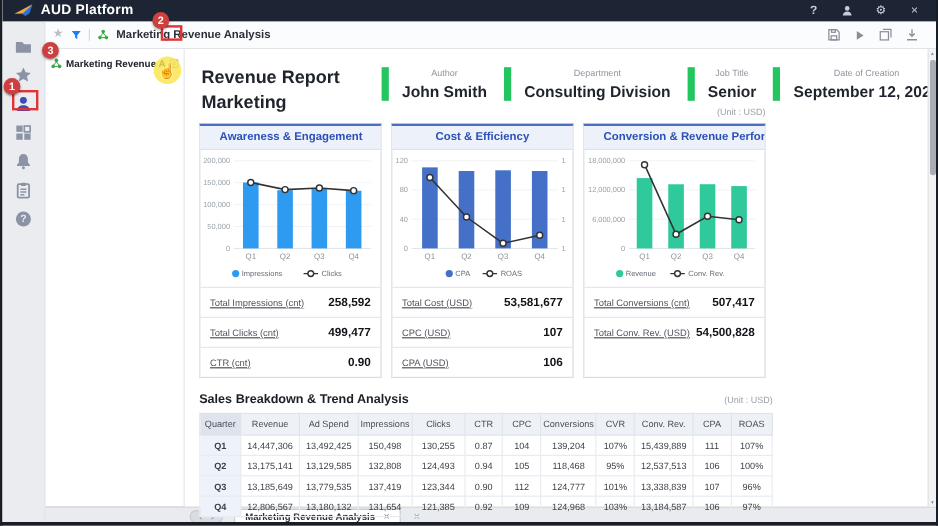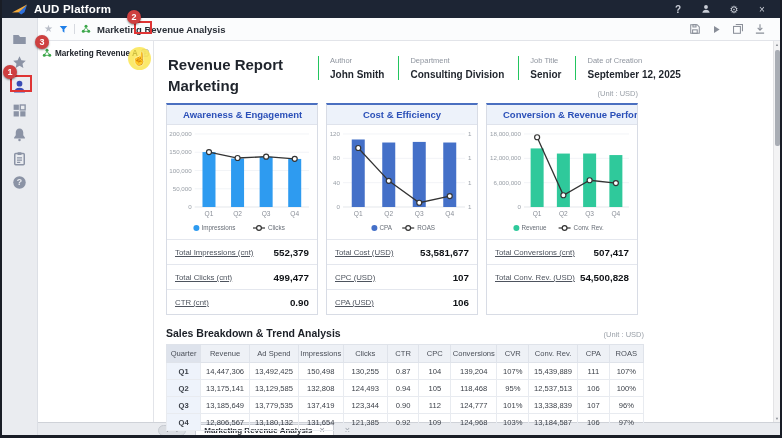--- a/index.html
+++ b/index.html
@@ -2,21 +2,21 @@
 <html><head>
 <meta charset="utf-8">
 <style>
   * { margin:0; padding:0; box-sizing:border-box; }
   body { background:#555; font-family:"Liberation Sans", sans-serif; }
   .screen { position:relative; width:782px; height:438px; background:#fff; overflow:hidden;
             border-left:2px solid #191d26; border-right:2px solid #191d26; border-bottom:3px solid #191d26; }
 
   
   .topbar { height:18px; background:#1d2534; display:flex; align-items:center; justify-content:space-between; padding:0 12px 0 10px; }
-  .brand { display:flex; align-items:center; gap:6px; }
+  .brand { display:flex; gap:6px; }
   .brand-text { color:#fff; font-size:11.5px; font-weight:bold; letter-spacing:.2px; }
   .topbar-icons { display:flex; align-items:center; gap:16px; color:#c9cdd6; font-size:10px; }
   .topbar-icons .ticon { display:flex; align-items:center; justify-content:center; width:12px; height:12px; cursor:default; }
 
   
   .body-row { display:flex; height:420px; }
   .sidebar { width:36px; background:#eaecf0; border-right:1px solid #dcdfe5; padding-top:8px; }
   .side-icon { width:100%; height:24px; display:flex; align-items:center; justify-content:center; }
   .right-wrap { flex:1; display:flex; flex-direction:column; min-width:0; }
 
@@ -39,23 +39,23 @@
   .tree-item { display:flex; align-items:center; gap:3px; padding:3px 4px; }
   .tree-label { font-size:8.2px; font-weight:bold; color:#20242b; white-space:nowrap; overflow:hidden; }
   .memo-ic { flex:none; line-height:0; }
 
   .content { flex:1; position:relative; background:#fff; min-width:0; }
 
   
   .report-head { display:flex; padding:13px 0 0 14px; }
   .report-title { width:150px; flex:none; font-size:15px; font-weight:bold; color:#1f242c; line-height:21px; }
   .meta-row { display:flex; align-items:flex-start; padding-top:2px; }
-  .meta-item { border-left:1px solid #22c55e; padding:0 14px 0 11px; }
+  .meta-item { border-left:6px solid #22c55e; padding:0 14px 0 11px;text-align:center; }
   .meta-label { font-size:7.5px; color:#8f959f; }
-  .meta-value { font-size:10px; font-weight:bold; color:#1f242c; margin-top:4px; white-space:nowrap; }
+  .meta-value { font-size:13px; font-weight:bold; color:#1f242c; margin-top:4px; white-space:nowrap; }
 
   .unit-top { position:absolute; left:12px; top:48px; width:472px; text-align:right; font-size:7.5px; color:#9aa0a8; }
 
   
   .panels-row { position:absolute; left:12px; top:62px; width:472px; display:flex; gap:8px; }
   .panel { flex:1; min-width:0; border:1px solid #d8dce5; border-top:2px solid #4a6fc0; background:#fff; }
   .panel-header { background:#edf2fa; border-bottom:1px solid #dfe3ec; text-align:center; padding:4px 16px; color:#2b50b8; font-size:9.5px; font-weight:bold; white-space:nowrap; overflow:hidden; }
   .chart-wrap { width:100%; line-height:0; }
   .stat-row { display:flex; justify-content:space-between; align-items:center; padding:6.5px 8px; border-top:1px solid #e4e7ee; }
   .stat-label { font-size:7.8px; color:#4e545e; white-space:nowrap;text-decoration:underline; }
@@ -302,21 +302,21 @@
                     <circle cx="99.1375" cy="31.703000000000003" r="2.5" fill="#fff" stroke="#333333" stroke-width="1.2"></circle>
                     <circle cx="127.7125" cy="33.8565" r="2.5" fill="#fff" stroke="#333333" stroke-width="1.2"></circle>
                     <circle cx="29.4" cy="103" r="3" fill="#2e9bf0"></circle>
                     <text x="34.4" y="105" font-size="6.3" fill="#666c75" font-family="Liberation Sans, sans-serif">Impressions</text>
                     <line x1="86" x2="98" y1="103" y2="103" stroke="#333333" stroke-width="1.2"></line>
                     <circle cx="92" cy="103" r="2.4" fill="#fff" stroke="#333333" stroke-width="1.2"></circle>
                     <text x="101" y="105" font-size="6.3" fill="#666c75" font-family="Liberation Sans, sans-serif">Clicks</text>
                   </svg></div>
                 <div class="stat-row">
                   <span class="stat-label">Total Impressions (cnt)</span>
-                  <span class="stat-value">552,379</span>
+                  <span class="stat-value">258,592</span>
                 </div>
                 <div class="stat-row">
                   <span class="stat-label">Total Clicks (cnt)</span>
                   <span class="stat-value">499,477</span>
                 </div>
                 <div class="stat-row">
                   <span class="stat-label">CTR (cnt)</span>
                   <span class="stat-value">0.90</span>
                 </div>
               </div>

